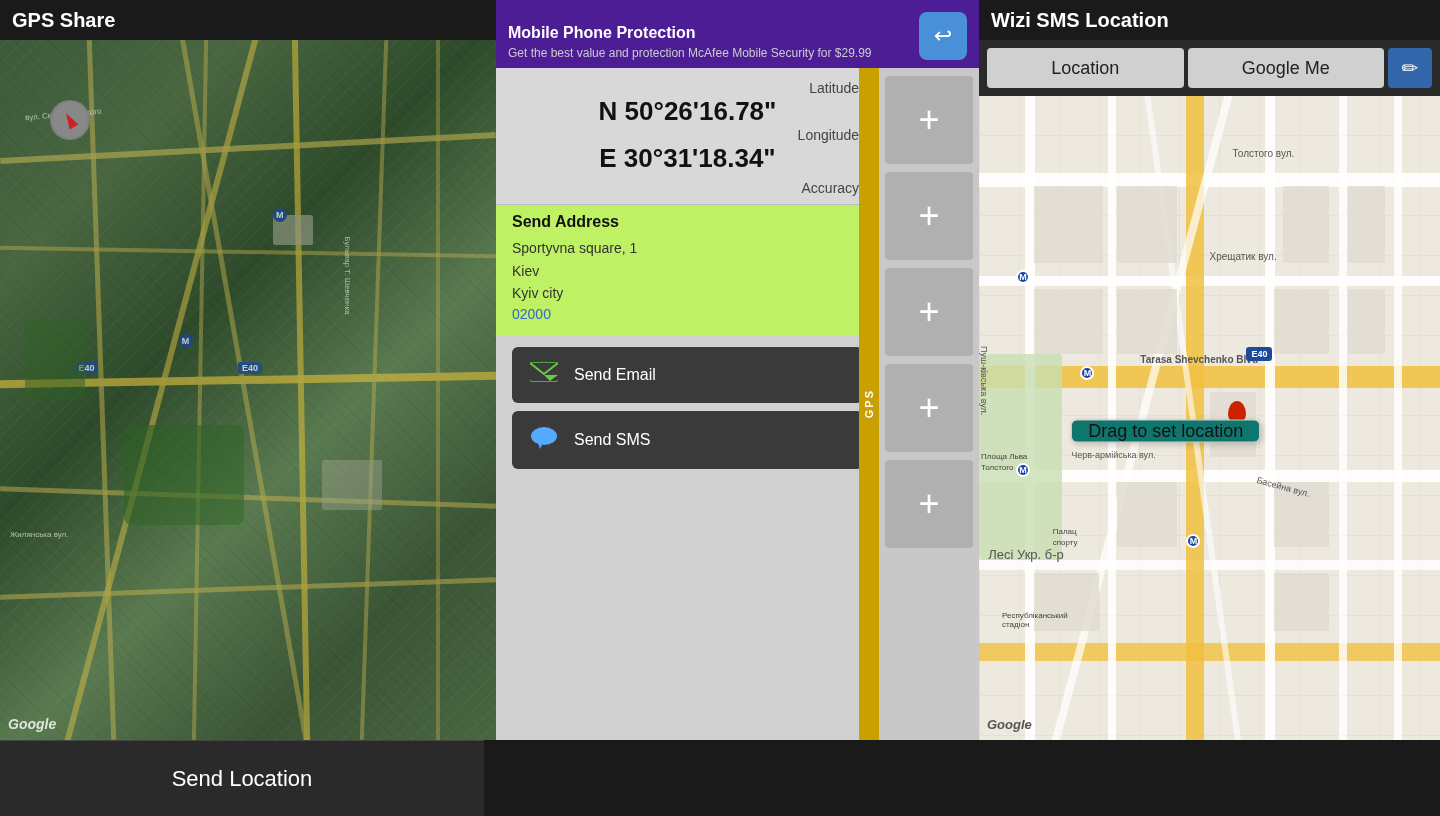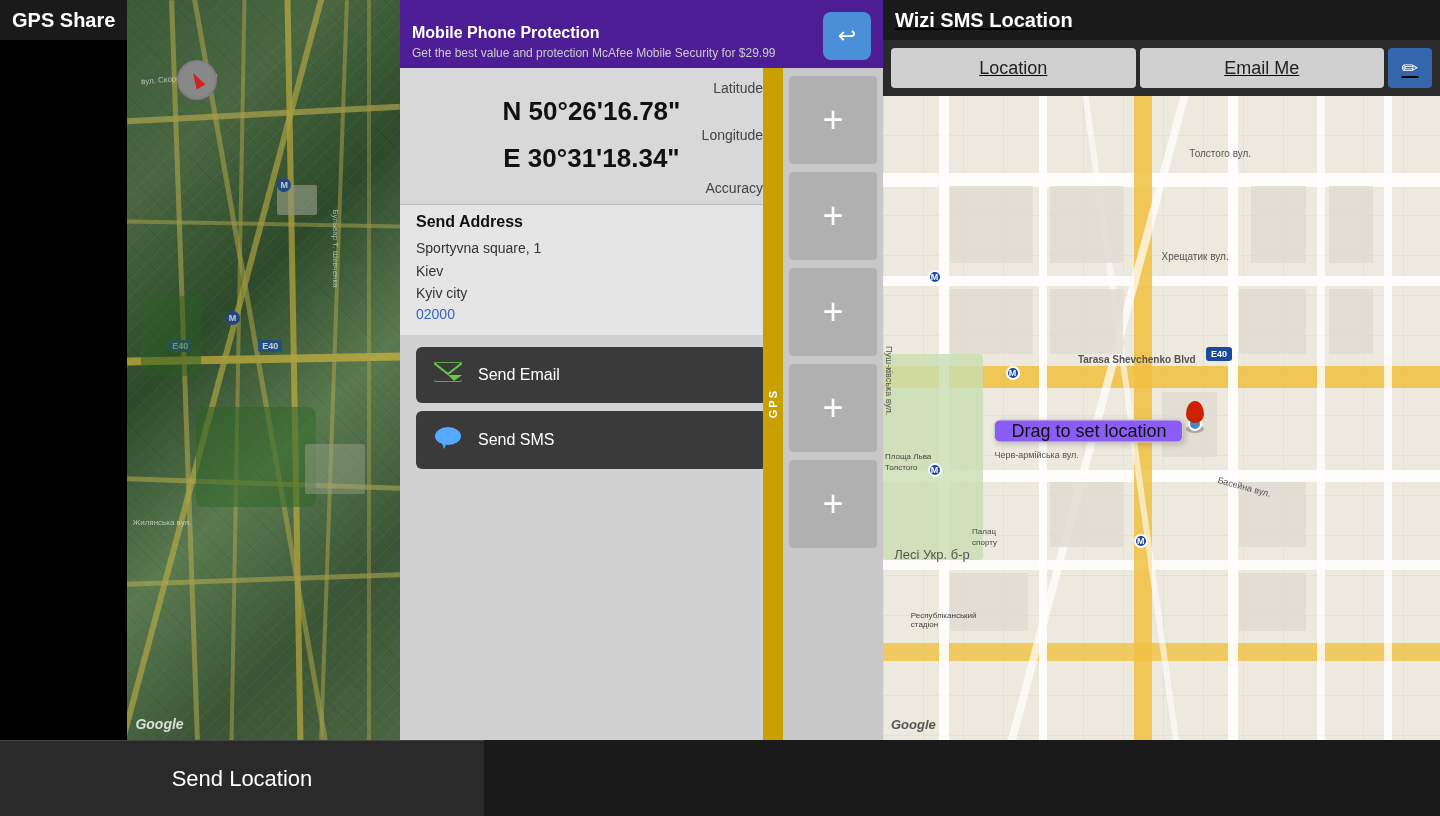--- a/index.html
+++ b/index.html
@@ -2,21 +2,21 @@
 <html><head>
   <meta charset="utf-8">
   <style>
     * { margin: 0; padding: 0; box-sizing: border-box; }
     body { width: 1440px; height: 816px; overflow: hidden; font-family: Arial, sans-serif; display: flex; flex-direction: column; background: #000; }
 
     
     .top-row { display: flex; flex: 1; height: 740px; }
 
     
-    .left-panel { width: 400px; display: flex; flex-direction: row; position: relative; }
+    .left-panel { width: 496px; display: flex; flex-direction: column; position: relative; }
     .left-header { background: #1a1a1a; color: #fff; font-size: 20px; font-weight: bold; padding: 8px 12px; height: 40px; display: flex; align-items: center; }
     .left-map { flex: 1; background: #4a6741; position: relative; overflow: hidden; }
     .map-satellite { width: 100%; height: 100%; background: 
       linear-gradient(135deg, #3d5a3a 0%, #4a6741 20%, #2d4a2a 40%, #5a7a50 60%, #3a5535 80%, #4a6741 100%);
       position: relative; }
     
     .map-satellite::before {
       content: '';
       position: absolute; inset: 0;
       background: 
@@ -34,50 +34,50 @@
     .ad-title { font-size: 16px; font-weight: bold; margin-bottom: 4px; }
     .ad-subtitle { font-size: 12px; color: #ccc; }
     .ad-share-btn { width: 48px; height: 48px; border-radius: 8px; background: #4a90d9; display: flex; align-items: center; justify-content: center; cursor: pointer; margin-left: 10px; flex-shrink: 0; }
     .ad-share-icon { color: #fff; font-size: 22px; }
 
     .coords-section { background: #d8d8d8; padding: 12px 16px 8px; }
     .coord-label { text-align: right; color: #444; font-size: 14px; }
     .coord-value { text-align: center; font-size: 26px; font-weight: bold; color: #111; line-height: 1.2; }
     .accuracy-label { text-align: right; color: #444; font-size: 14px; margin-top: 6px; }
 
-    .address-section { background: #e5e5e5; padding: 8px 16px 12px; border-top: 1px solid #bbb; }
+    .address-section { background: #bef264; padding: 8px 16px 12px; border-top: 1px solid #bbb; }
     .address-title { font-size: 16px; font-weight: bold; color: #111; margin-bottom: 6px; }
     .address-line { font-size: 14px; color: #333; line-height: 1.6; }
     .address-zip { color: #3366cc; font-size: 14px; cursor: pointer; text-decoration: none; }
 
     .buttons-section { background: #d0d0d0; padding: 12px 16px; display: flex; flex-direction: column; gap: 8px; flex: 1; }
     .action-btn { display: flex; align-items: center; background: #3a3a3a; color: #fff; border: none; border-radius: 6px; padding: 14px 16px; cursor: pointer; font-size: 16px; gap: 14px; }
     .btn-icon { font-size: 22px; width: 32px; text-align: center; }
     .email-icon { color: #66cc44; }
     .sms-icon { color: #55aaff; }
     .share-icon-btn { color: #888; }
 
     
     .side-buttons { width: 100px; background: #c8c8c8; display: flex; flex-direction: column; align-items: center; padding: 4px; gap: 0; }
     .side-btn { width: 88px; height: 88px; background: #b0b0b0; border: none; cursor: pointer; display: flex; align-items: center; justify-content: center; margin: 4px 0; border-radius: 4px; }
     .plus-icon { color: #fff; font-size: 36px; font-weight: 300; }
 
     
-    .right-panel { flex: 1; display: flex; flex-direction: column; text-decoration: underline; }
+    .right-panel { flex: 1; display: flex; flex-direction: column; }
     .right-header { background: #1a1a1a; color: #fff; font-size: 20px; font-weight: bold; padding: 8px 12px; height: 40px; display: flex; align-items: center; justify-content: space-between; }
     .right-tabs { display: flex; background: #2a2a2a; height: 56px; align-items: center; padding: 16px 8px; gap: 4px; }
     .tab-btn { flex: 1; height: 40px; background: #d0d0d0; border: none; border-radius: 4px; font-size: 18px; cursor: pointer; color: #222; font-weight: normal; }
     .tab-edit-btn { width: 44px; height: 40px; background: #3366aa; border: none; border-radius: 4px; cursor: pointer; display: flex; align-items: center; justify-content: center; }
     .tab-edit-icon { color: #fff; font-size: 20px; }
     .right-map { flex: 1; background: #e8e4d8; position: relative; overflow: hidden; }
     .street-map-bg { position: absolute; inset: 0; background: 
       linear-gradient(0deg, #e5e0d5 1px, transparent 1px) 0 0 / 40px 40px,
       linear-gradient(90deg, #e5e0d5 1px, transparent 1px) 0 0 / 40px 40px,
       #ede9df; }
-    .drag-tooltip { position: absolute; background: #8b5cf6; border: 1px solid #ccc; border-radius: 6px; padding: 0 16px; font-size: 18px; color: #111; white-space: nowrap; box-shadow: 2px 2px 6px rgba(0,0,0,0.2); }
+    .drag-tooltip { position: absolute; background: #0f766e; border: 1px solid #ccc; border-radius: 6px; padding: 0 16px; font-size: 18px; color: #111; white-space: nowrap; box-shadow: 2px 2px 6px rgba(0,0,0,0.2); }
     .google-logo-right { position: absolute; bottom: 8px; left: 8px; color: #555; font-size: 13px; font-weight: bold; font-style: italic; }
 
     
     .bottom-bar { height: 76px; background: #1a1a1a; display: flex; }
     .bottom-send-btn { width: 484px; background: #2a2a2a; border: none; color: #fff; font-size: 22px; cursor: pointer; display: flex; align-items: center; justify-content: center; border-top: 1px solid #444; }
     .bottom-right-space { flex: 1; }
   </style>
 </head>
 <body>
 
@@ -210,21 +210,21 @@
       </div>
     </div>
   </div>
 
   <div class="right-panel">
     <div class="right-header">
       <span>Wizi SMS Location</span>
     </div>
     <div class="right-tabs">
       <button class="tab-btn">Location</button>
-      <button class="tab-btn">Email Me</button>
+      <button class="tab-btn">Google Me</button>
       <div class="tab-edit-btn">
         <span class="tab-edit-icon">✏</span>
       </div>
     </div>
     <div class="right-map">
 
       <div class="street-map-bg"></div>
 
       <div style="position:absolute;top:12%;left:0;width:100%;height:14px;background:#fff;opacity:0.9"></div>
       <div style="position:absolute;top:28%;left:0;width:100%;height:10px;background:#fff;opacity:0.9"></div>

